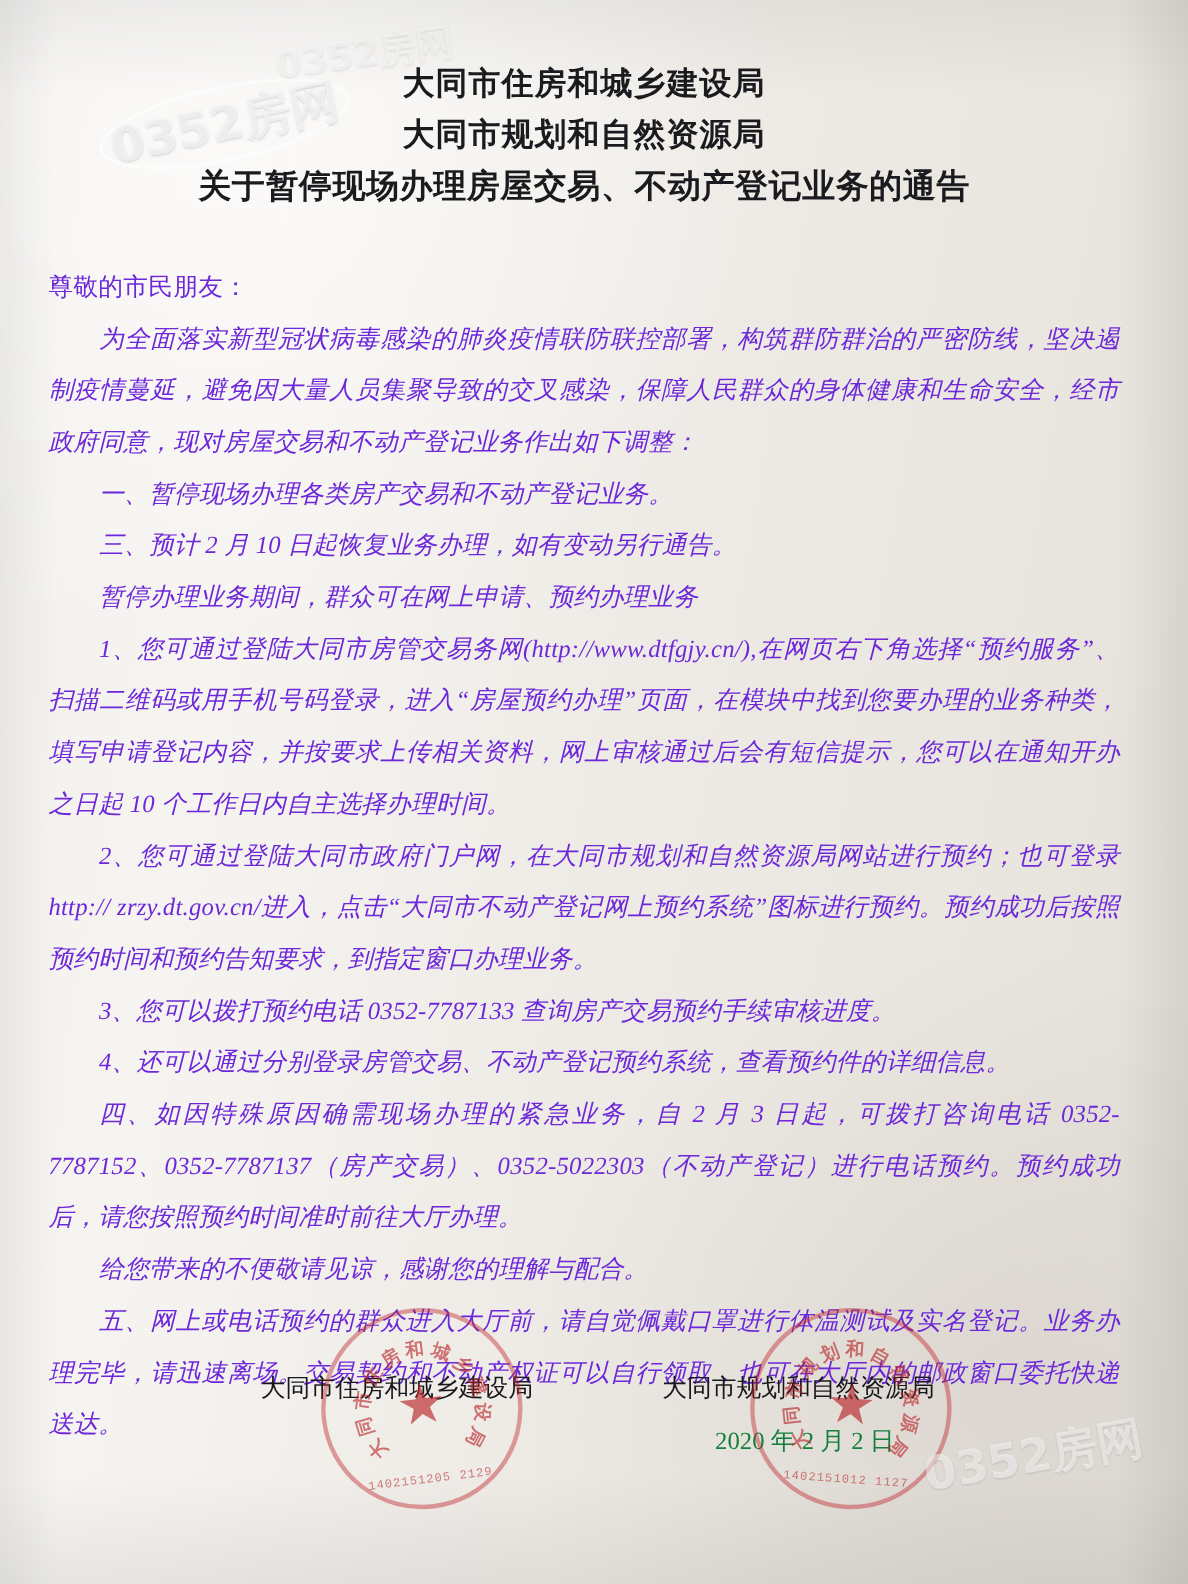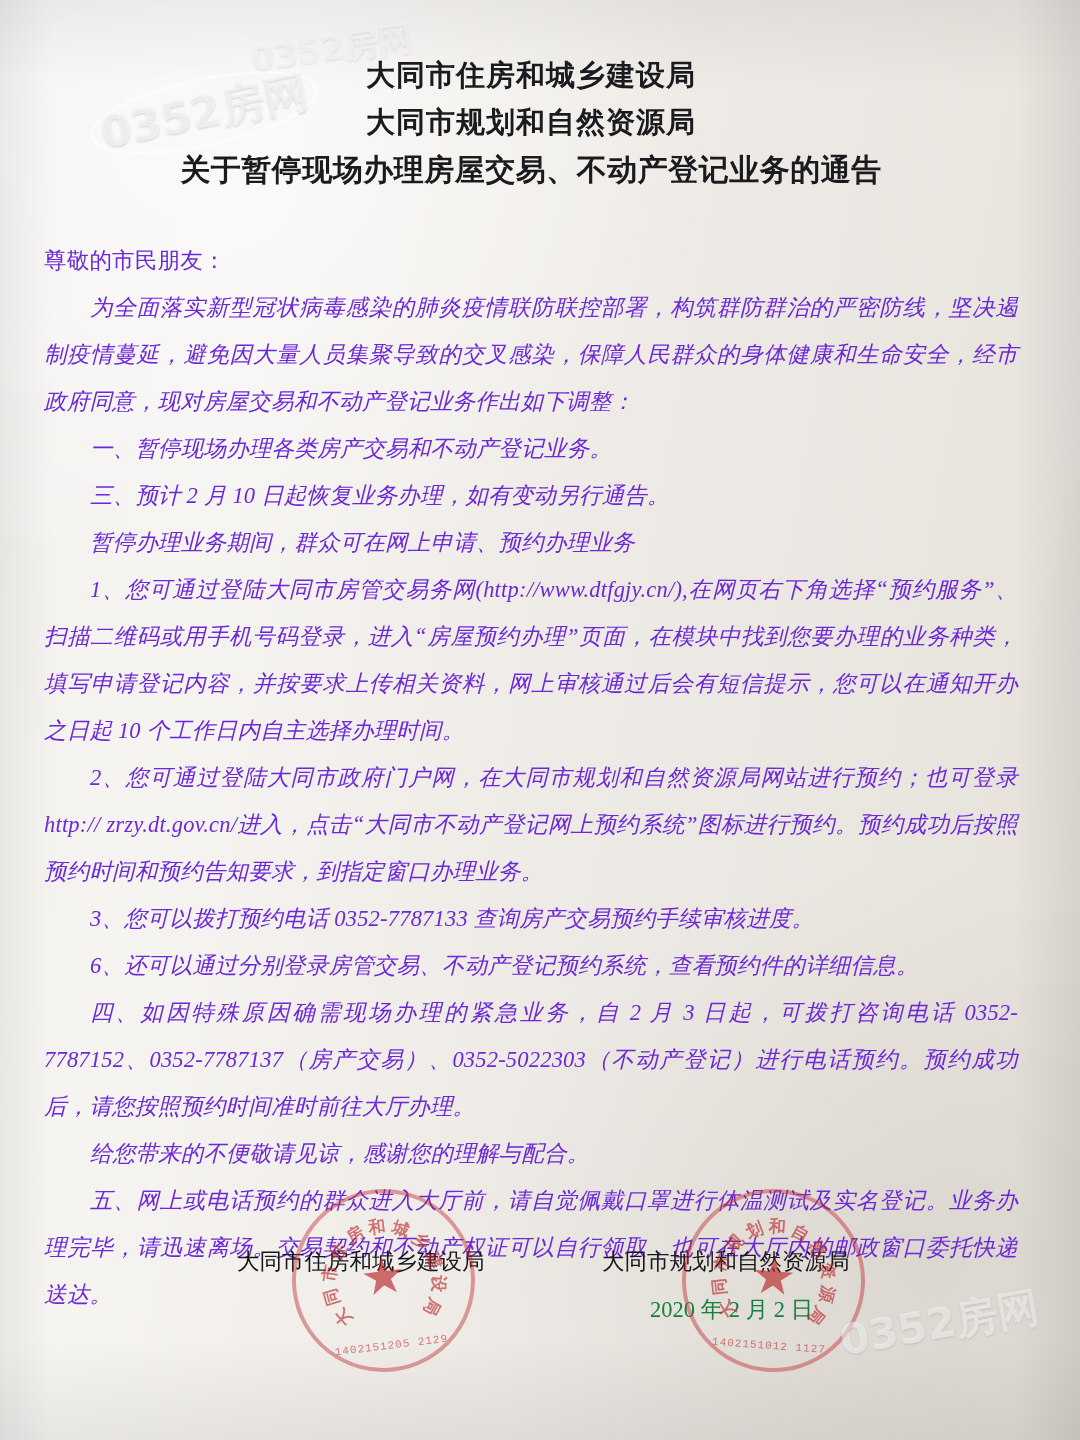--- a/index.html
+++ b/index.html
@@ -206,21 +206,21 @@
 
   <div class="body-text">
     <p class="p">尊敬的市民朋友：</p>
     <p class="p indent">为全面落实新型冠状病毒感染的肺炎疫情联防联控部署，构筑群防群治的严密防线，坚决遏制疫情蔓延，避免因大量人员集聚导致的交叉感染，保障人民群众的身体健康和生命安全，经市政府同意，现对房屋交易和不动产登记业务作出如下调整：</p>
     <p class="p indent">一、暂停现场办理各类房产交易和不动产登记业务。</p>
     <p class="p indent">三、预计 2 月 10 日起恢复业务办理，如有变动另行通告。</p>
     <p class="p indent">暂停办理业务期间，群众可在网上申请、预约办理业务</p>
     <p class="p indent">1、您可通过登陆大同市房管交易务网(http://www.dtfgjy.cn/),在网页右下角选择“预约服务”、扫描二维码或用手机号码登录，进入“房屋预约办理”页面，在模块中找到您要办理的业务种类，填写申请登记内容，并按要求上传相关资料，网上审核通过后会有短信提示，您可以在通知开办之日起 10 个工作日内自主选择办理时间。</p>
     <p class="p indent">2、您可通过登陆大同市政府门户网，在大同市规划和自然资源局网站进行预约；也可登录 http:// zrzy.dt.gov.cn/进入，点击“大同市不动产登记网上预约系统”图标进行预约。预约成功后按照预约时间和预约告知要求，到指定窗口办理业务。</p>
     <p class="p indent">3、您可以拨打预约电话 0352-7787133 查询房产交易预约手续审核进度。</p>
-    <p class="p indent">6、还可以通过分别登录房管交易、不动产登记预约系统，查看预约件的详细信息。</p>
+    <p class="p indent">4、还可以通过分别登录房管交易、不动产登记预约系统，查看预约件的详细信息。</p>
     <p class="p indent">四、如因特殊原因确需现场办理的紧急业务，自 2 月 3 日起，可拨打咨询电话 0352-7787152、0352-7787137（房产交易）、0352-5022303（不动产登记）进行电话预约。预约成功后，请您按照预约时间准时前往大厅办理。</p>
     <p class="p indent">给您带来的不便敬请见谅，感谢您的理解与配合。</p>
     <p class="p indent">五、网上或电话预约的群众进入大厅前，请自觉佩戴口罩进行体温测试及实名登记。业务办理完毕，请迅速离场。交易契约和不动产权证可以自行领取，也可在大厅内的邮政窗口委托快递送达。</p>
   </div>
 
   <div class="sign-area">
     <div class="sign-left">大同市住房和城乡建设局</div>
     <div class="sign-right">大同市规划和自然资源局</div>
     <div class="sign-date">2020 年 2 月 2 日</div>
 

